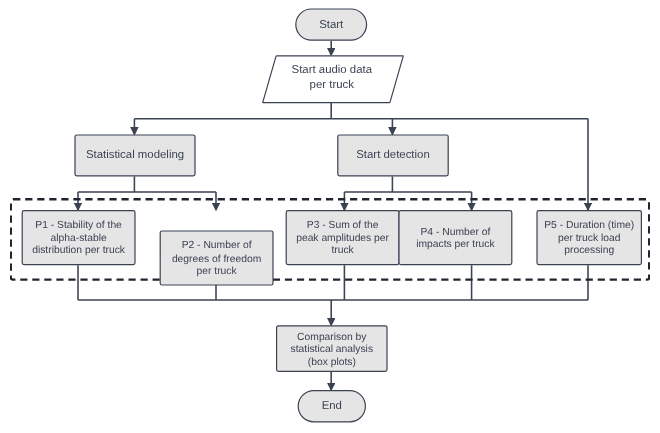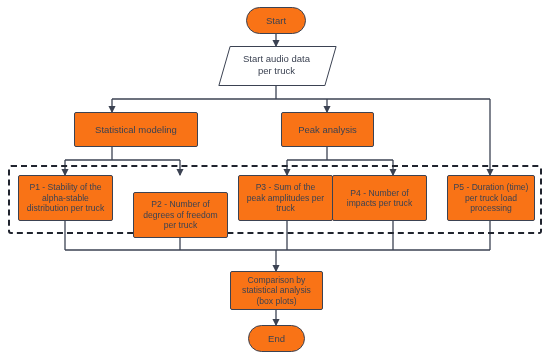--- a/index.html
+++ b/index.html
@@ -18,21 +18,21 @@
   #edges {
     position: absolute;
     left: 0; top: 0;
     width: 550px;
     height: 361px;
     pointer-events: none;
   }
   .node {
     position: absolute;
     box-sizing: border-box;
-    background: #f97316;
+    background: #e5e5e5;
     border: 1.3px solid #3b4252;
     color: #3b4252;
     display: flex;
     align-items: center;
     justify-content: center;
     text-align: center;
     line-height: 1.22;
     z-index: 3;
   }
   .node .lbl {
@@ -130,26 +130,26 @@
   <div class="node terminal" style="left:246px; top:7px; width:60px; height:27px;">
     <span class="lbl">Start</span>
   </div>
 
   <div class="node parallelogram" style="left:224px; top:46px; width:105px; height:38px;">
     <span class="skewbg"></span>
     <span class="lbl">Start audio data
 per truck</span>
   </div>
 
-  <div class="node process" style="left:74px; top:112px; width:124px; height:35px;">
+  <div class="node process" style="left:62px; top:112px; width:101px; height:35px;">
     <span class="lbl">Statistical modeling</span>
   </div>
 
   <div class="node process" style="left:281px; top:112px; width:93px; height:35px;">
-    <span class="lbl">Peak analysis</span>
+    <span class="lbl">Start detection</span>
   </div>
 
   <div class="node pbox" style="left:18px; top:175px; width:95px; height:46px;">
     <span class="lbl">P1 - Stability of the
 alpha-stable
 distribution per truck</span>
   </div>
 
   <div class="node pbox" style="left:133px; top:192px; width:95px; height:46px;">
     <span class="lbl">P2 - Number of

